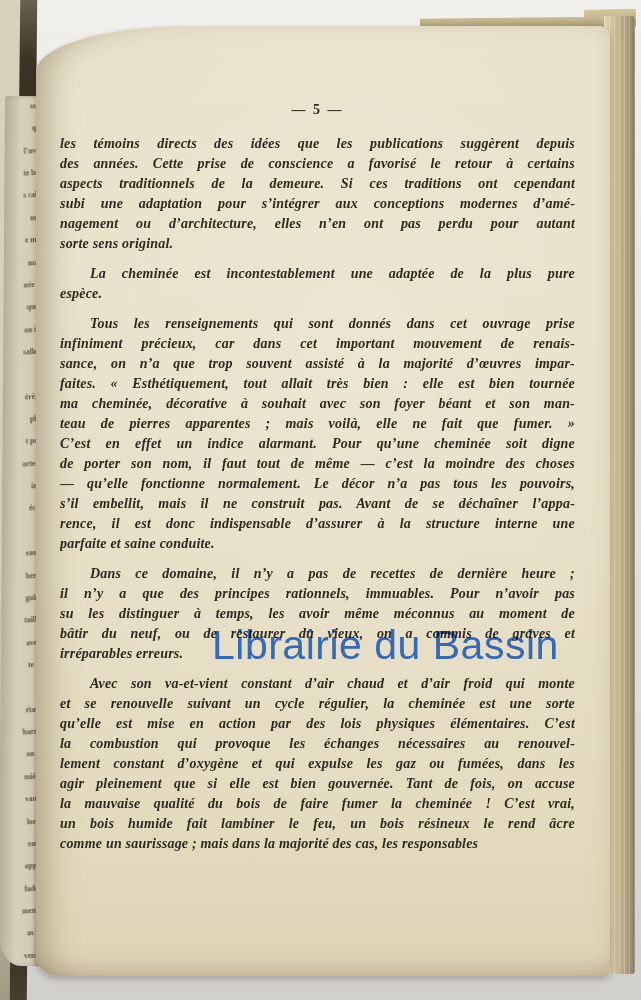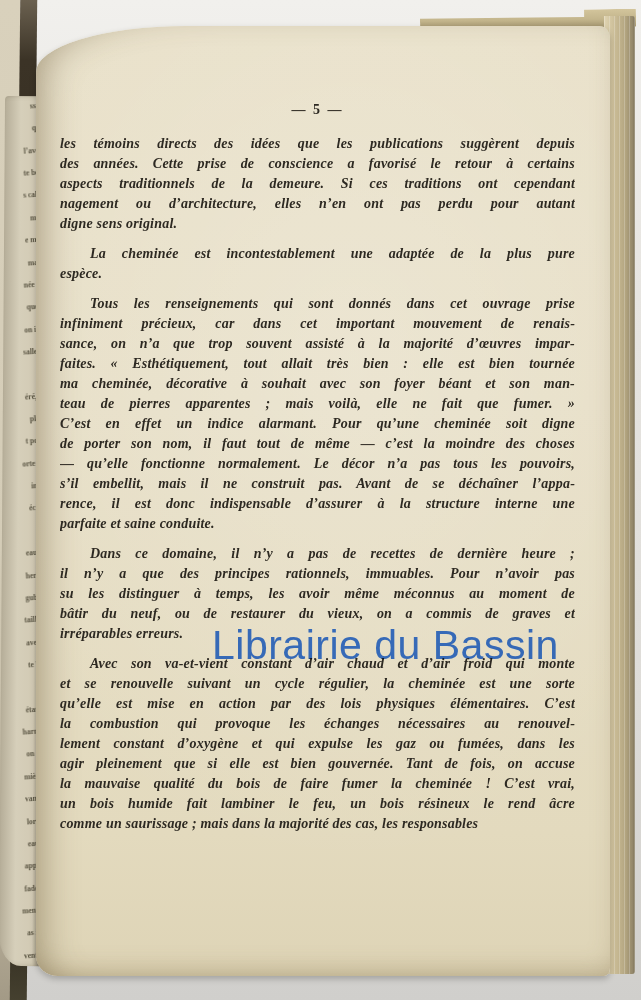--- a/index.html
+++ b/index.html
@@ -154,22 +154,23 @@
   <div class="cover-top"></div>
   <div class="fore-edge"></div>
 
   <div class="page">
     <div class="pageno">— 5 —</div>
     <div class="text" id="text-col">
         <div class="p">
           <div class="ln">les témoins directs des idées que les publications suggèrent depuis</div>
           <div class="ln">des années. Cette prise de conscience a favorisé le retour à certains</div>
           <div class="ln">aspects traditionnels de la demeure. Si ces traditions ont cependant</div>
+          <div class="ln">subi une adaptation pour s’intégrer aux conceptions modernes d’amé-</div>
           <div class="ln">nagement ou d’architecture, elles n’en ont pas perdu pour autant</div>
-          <div class="ln last">digne sens original.</div>
+          <div class="ln last">sorte sens original.</div>
         </div>
         <div class="p">
           <div class="ln first-indent">La cheminée est incontestablement une adaptée de la plus pure</div>
           <div class="ln last">espèce.</div>
         </div>
         <div class="p">
           <div class="ln first-indent">Tous les renseignements qui sont donnés dans cet ouvrage prise</div>
           <div class="ln">infiniment précieux, car dans cet important mouvement de renais-</div>
           <div class="ln">sance, on n’a que trop souvent assisté à la majorité d’œuvres impar-</div>
           <div class="ln">faites. « Esthétiquement, tout allait très bien : elle est bien tournée</div>

